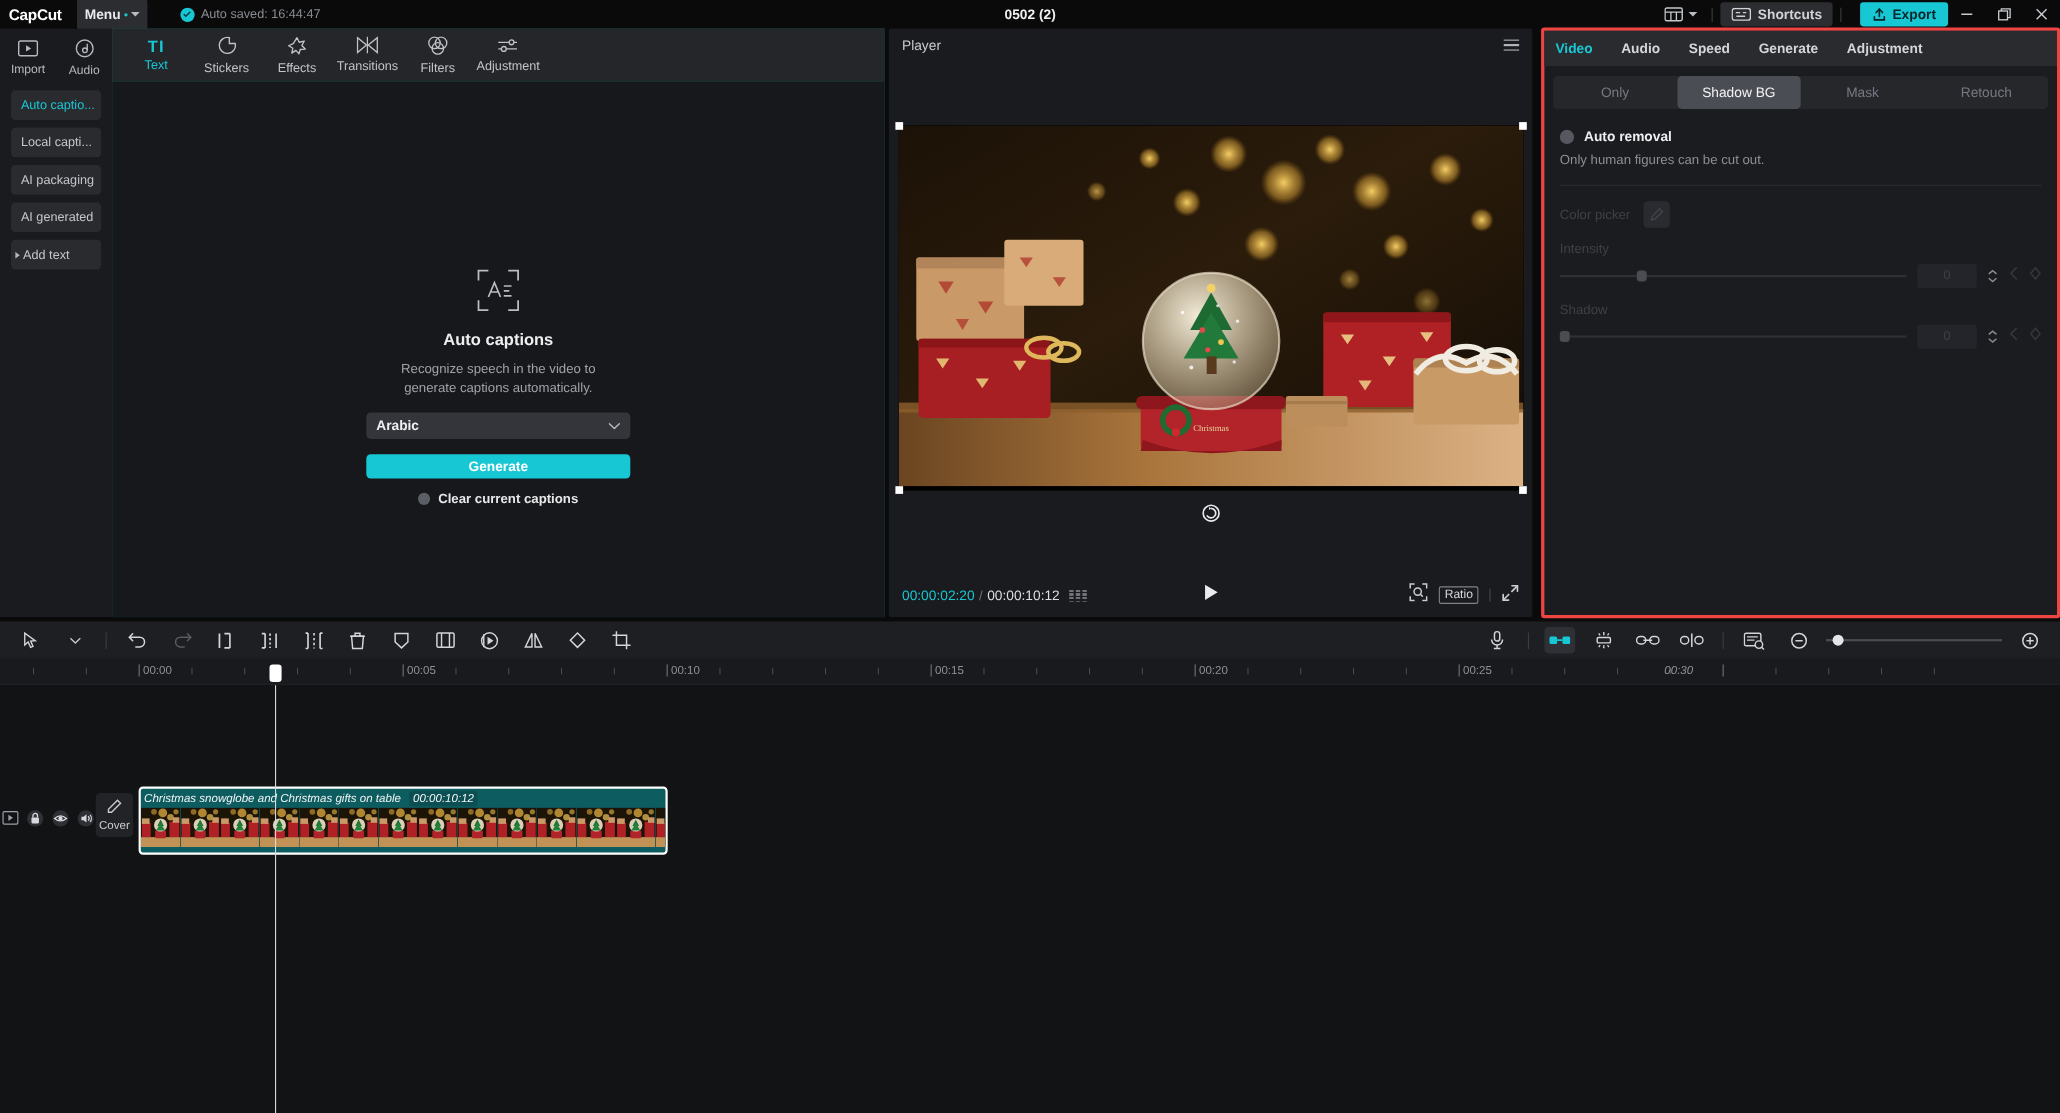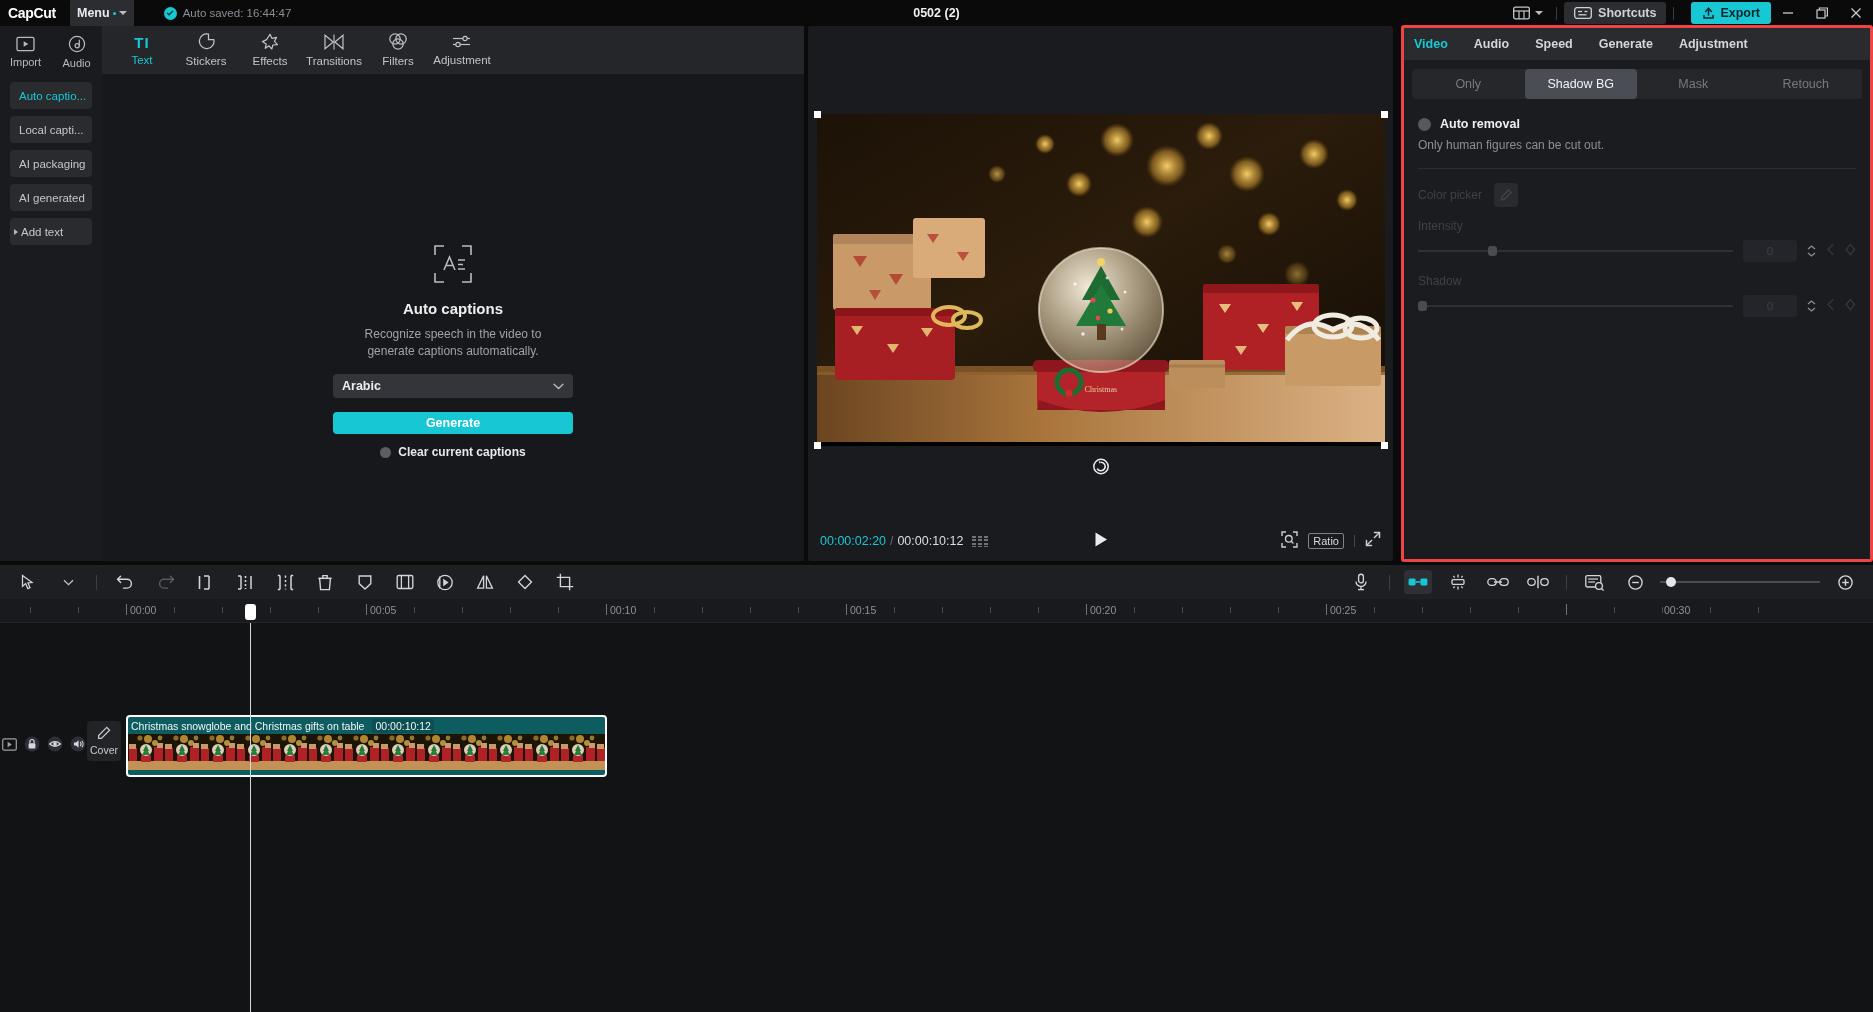--- a/index.html
+++ b/index.html
@@ -251,21 +251,21 @@
     gap: 2px; cursor: pointer; font-size: 10.5px; color: #c7cacf;
   }
   .clip {
     position: absolute; left: 126px; top: 92px; width: 481px; height: 62px;
     background: #0d5c60; border: 2px solid #fff; border-radius: 4px;
     overflow: hidden; cursor: pointer;
   }
   .clip-label {
     position: absolute; left: 3px; top: 2px; height: 14px; display: flex;
     align-items: center; gap: 8px; font-size: 10.5px; color: #f2f4f5;
-    white-space: nowrap; z-index: 3;
+    white-space: nowrap; z-index: 3; font-style: italic;
   }
   .clip-dur { background: #0b4f52; padding: 1px 3px; border-radius: 2px; }
   .thumbstrip {
     position: absolute; left: 0; top: 17px; width: 100%; height: 36px;
     display: flex; overflow: hidden;
   }
   .thumb { width: 36px; height: 36px; flex: none; position: relative;
            overflow: hidden; }
   .playhead { position: absolute; top: 0; width: 1px; height: 389px;
               background: #d6d8dc; z-index: 10; }
@@ -468,20 +468,28 @@
         <span>Generate</span>
       </div>
       <div class="clear-row">
         <span class="cbox"></span>
         <span class="clear-lbl">Clear current captions</span>
       </div>
     </div>
   </div>
 
   <div class="player">
+    <div class="player-head">
+      <span class="player-lbl">Player</span>
+      <span class="hamburger">
+          <i></i>
+          <i></i>
+          <i></i>
+        </span>
+    </div>
 
     <div class="stage">
       <div class="video-img">
         <svg width="568" height="328" viewBox="0 0 568 328" preserveAspectRatio="none">
           <defs>
             <linearGradient id="bgGrad" x1="0" y1="0" x2="1" y2="1">
               <stop offset="0%" stop-color="#1c1207"></stop>
                 <stop offset="45%" stop-color="#2b1c0b"></stop>
               <stop offset="100%" stop-color="#120c05"></stop>
             </linearGradient>
@@ -919,21 +927,21 @@
         <span class="tick" style="left: 1182px;"></span>
         <span class="tick" style="left: 1230px;"></span>
         <span class="tick" style="left: 1278px;"></span>
         <span class="tick major" style="left: 1326px;"></span>
         <span class="tick-lbl" style="left: 1330px;">00:25</span>
         <span class="tick" style="left: 1374px;"></span>
         <span class="tick" style="left: 1422px;"></span>
         <span class="tick" style="left: 1470px;"></span>
         <span class="tick" style="left: 1518px;"></span>
         <span class="tick major" style="left: 1566px;"></span>
-        <span class="tick-lbl" style="left: 1664px;">00:30</span>
+        <span class="tick-lbl" style="left: 1513px; font-style: italic;">00:30</span>
         <span class="tick" style="left: 1614px;"></span>
         <span class="tick" style="left: 1662px;"></span>
         <span class="tick" style="left: 1710px;"></span>
         <span class="tick" style="left: 1758px;"></span>
         <span class="tick" style="left: 78px;"></span>
         <span class="tick" style="left: 30px;"></span>
       </div>
 
     <div class="tracks">
       <div class="track-head-row">

